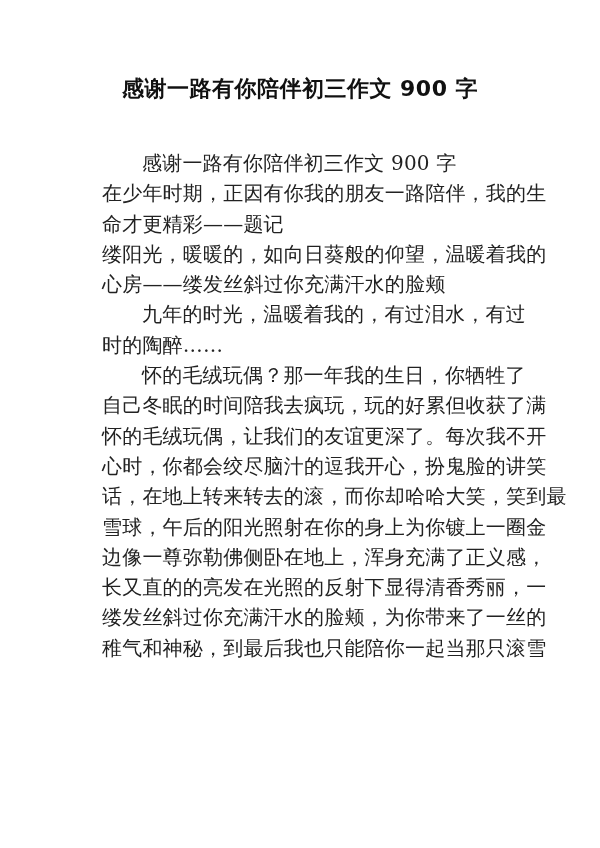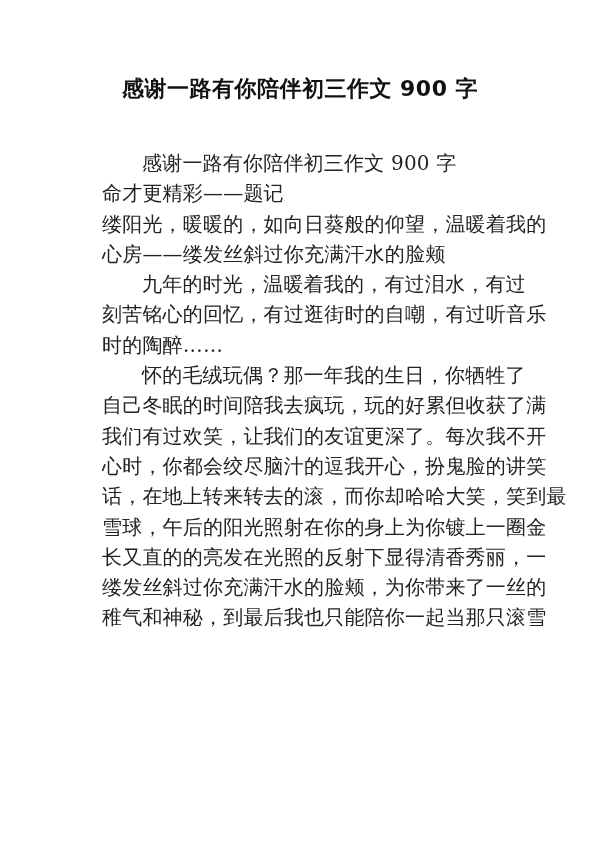--- a/index.html
+++ b/index.html
@@ -18,29 +18,30 @@
   .line { white-space: nowrap; height: 30.3px; display: block; letter-spacing: 0.2px; }
   .indent { padding-left: 40px; }
 </style>
 </head>
 <body>
 
 <div class="page">
   <div class="title">感谢一路有你陪伴初三作文 900 字</div>
   <div class="body">
     <span class="line indent">感谢一路有你陪伴初三作文 900 字</span>
+    <span class="line">在少年时期，正因有你我的朋友一路陪伴，我的生</span>
     <span class="line">命才更精彩——题记</span>
     <span class="line">缕阳光，暖暖的，如向日葵般的仰望，温暖着我的</span>
     <span class="line">心房——缕发丝斜过你充满汗水的脸颊</span>
     <span class="line indent">九年的时光，温暖着我的，有过泪水，有过</span>
-    <span class="line">刻苦铭心的回忆，有过逛街时的自嘲，有过听音乐</span>
     <span class="line">时的陶醉……</span>
     <span class="line indent">怀的毛绒玩偶？那一年我的生日，你牺牲了</span>
     <span class="line">自己冬眠的时间陪我去疯玩，玩的好累但收获了满</span>
-    <span class="line">我们有过欢笑，让我们的友谊更深了。每次我不开</span>
+    <span class="line">怀的毛绒玩偶，让我们的友谊更深了。每次我不开</span>
     <span class="line">心时，你都会绞尽脑汁的逗我开心，扮鬼脸的讲笑</span>
     <span class="line">话，在地上转来转去的滚，而你却哈哈大笑，笑到最</span>
     <span class="line">雪球，午后的阳光照射在你的身上为你镀上一圈金</span>
+    <span class="line">边像一尊弥勒佛侧卧在地上，浑身充满了正义感，</span>
     <span class="line">长又直的的亮发在光照的反射下显得清香秀丽，一</span>
     <span class="line">缕发丝斜过你充满汗水的脸颊，为你带来了一丝的</span>
     <span class="line">稚气和神秘，到最后我也只能陪你一起当那只滚雪</span>
   </div>
 </div>
 
 </body></html>

